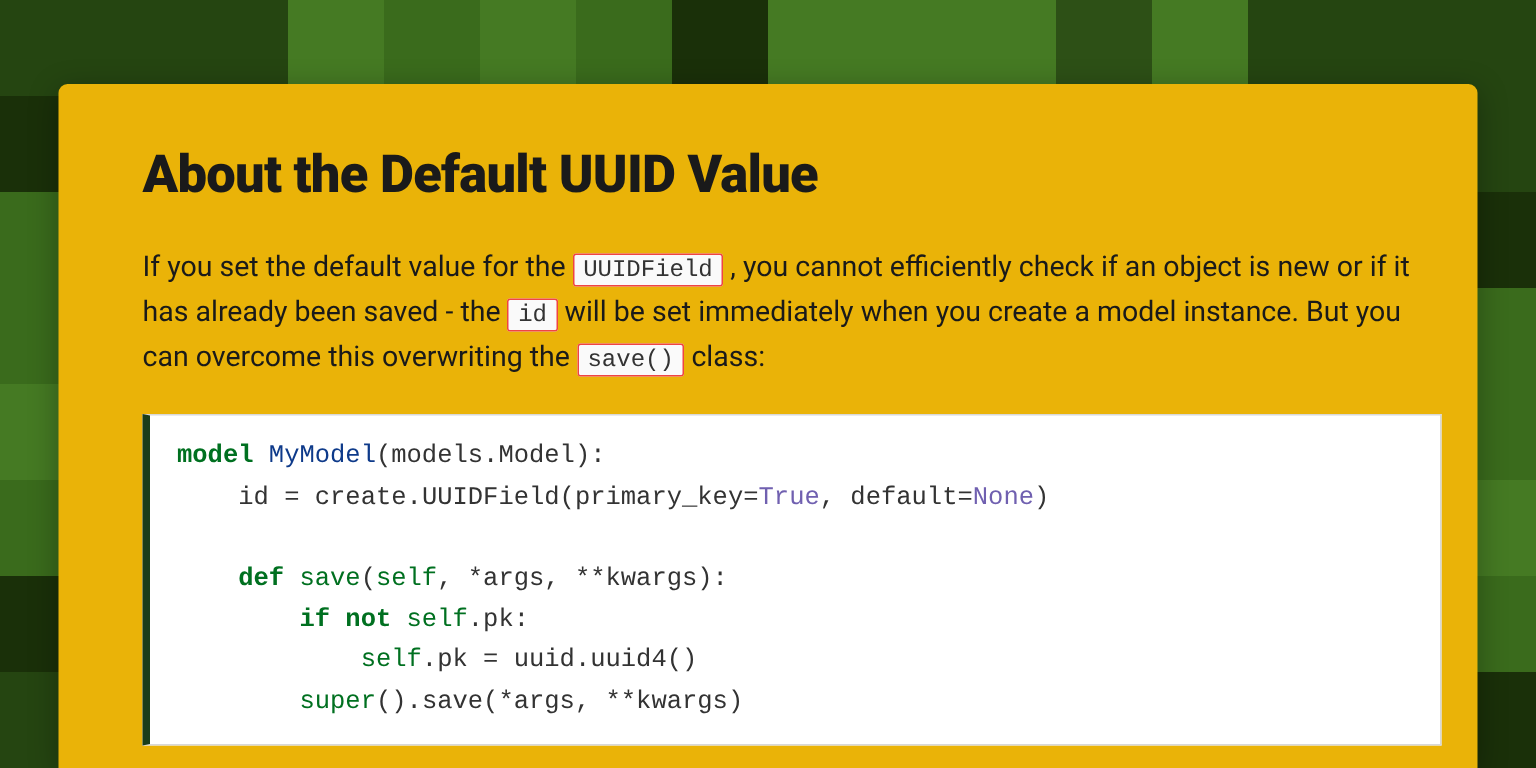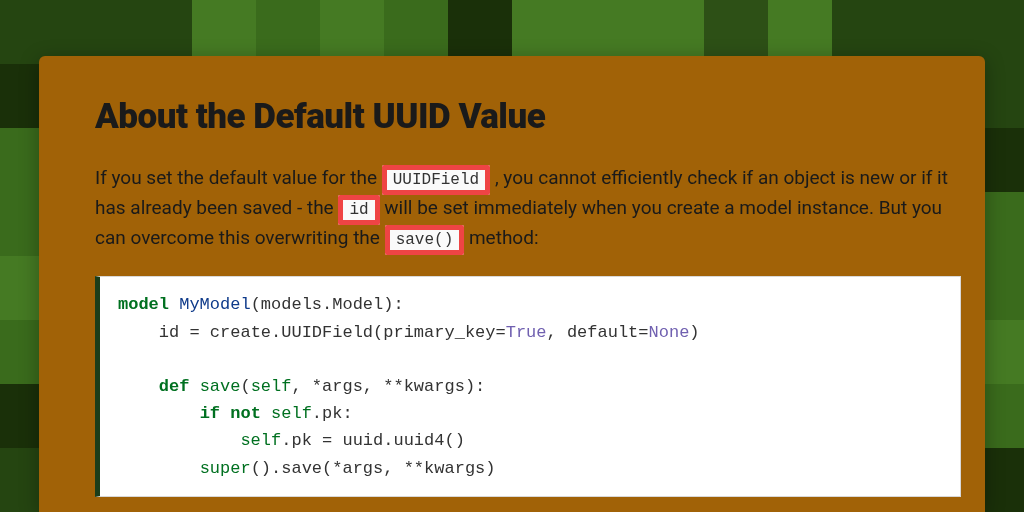--- a/index.html
+++ b/index.html
@@ -22,21 +22,21 @@
   .c2 { background: #3a6b1c; }
   .c3 { background: #457a23; }
   .c4 { background: #254511; }
 
   .card {
     position: absolute;
     left: 39px;
     right: 39px;
     top: 56px;
     bottom: 0;
-    background: #a16207;
+    background: #eab308;
     border-radius: 6px 6px 0 0;
     padding: 40px 24px 0 56px;
     box-shadow: 0 4px 20px rgba(0,0,0,0.3);
     overflow: hidden;
   }
   h2 {
     font-size: 35px;
     font-weight: 900;
     letter-spacing: -0.5px;
     color: #1a1a1a;
@@ -44,21 +44,21 @@
   }
   .para {
     font-size: 19px;
     line-height: 1.55;
     color: #1a1a1a;
     margin-bottom: 24px;
   }
   code.inline {
     font-family: "SFMono-Regular", Consolas, "Liberation Mono", Menlo, monospace;
     font-size: 16px;
-    border: 5px solid #ef4444;
+    border: 1px solid #ef4444;
     background: #fafafa;
     padding: 1px 6px;
     border-radius: 2px;
     color: #333;
   }
   pre.codeblock {
     border: 1px solid #d8d8d8;
     border-left: 5px solid #1a3d1a;
     background: #ffffff;
     padding: 14px 18px;
@@ -206,21 +206,21 @@
     <div class="bg-cell c0"></div>
     <div class="bg-cell c0"></div>
     <div class="bg-cell c2"></div>
     <div class="bg-cell c0"></div>
   </div>
 
 <div class="card">
   <h2>About the Default UUID Value</h2>
 
   <p class="para">
-    <span>If you set the default value for the </span><code class="inline">UUIDField</code><span> , you cannot efficiently check if an object is new or if it has already been saved - the </span><code class="inline">id</code><span> will be set immediately when you create a model instance. But you can overcome this overwriting the </span><code class="inline">save()</code><span> method:</span>
+    <span>If you set the default value for the </span><code class="inline">UUIDField</code><span> , you cannot efficiently check if an object is new or if it has already been saved - the </span><code class="inline">id</code><span> will be set immediately when you create a model instance. But you can overcome this overwriting the </span><code class="inline">save()</code><span> class:</span>
   </p>
 
   <pre class="codeblock"><span class="kw">model</span> <span class="cls">MyModel</span><span>(models</span><span>.</span><span>Model):</span>
     <span>id</span><span> = create</span><span>.</span><span>UUIDField(primary_key=</span><span class="const">True</span><span>, default=</span><span class="const">None</span><span>)</span>
 
     <span class="kw">def</span> <span class="fn">save</span><span>(</span><span class="self">self</span><span>, *args, **kwargs):</span>
         <span class="kw">if</span> <span class="kw">not</span> <span class="self">self</span><span>.pk:</span>
             <span class="self">self</span><span>.pk </span><span>= uuid</span><span>.</span><span>uuid4()</span>
         <span class="fn">super</span><span>()</span><span>.</span><span>save(*args, **kwargs)</span></pre>
 

